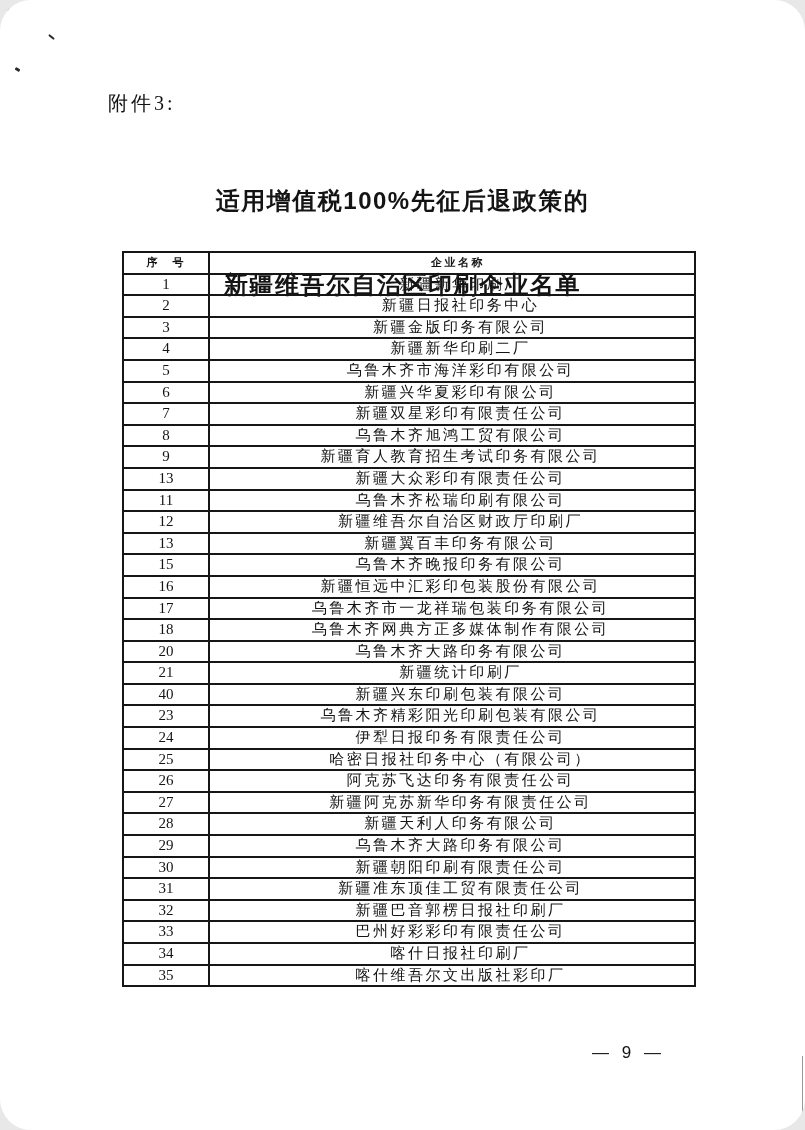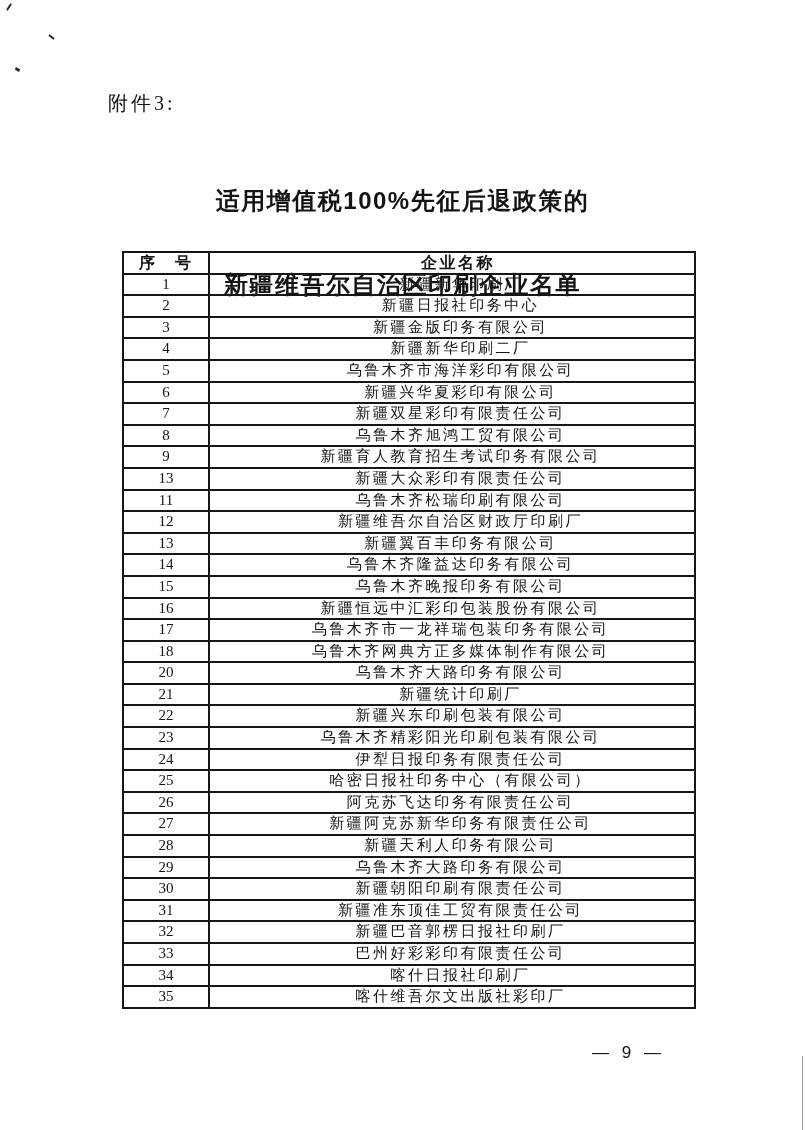--- a/index.html
+++ b/index.html
@@ -9,20 +9,21 @@
   }
   .page {
     position: relative;
     width: 805px;
     height: 1130px;
     margin: 0 auto;
     background: #ffffff;
     color: #141414;
     font-family: "Liberation Serif", "DejaVu Serif", serif;
     overflow: hidden;
+    border-radius: 31px;
   }
   
   .speckle {
     position: absolute;
     background: #2a2a2a;
     border-radius: 1px;
   }
   .speckle.s1 { left: 5px;  top: 6px;  width: 8px; height: 2px; transform: rotate(-58deg); }
   .speckle.s2 { left: 48px; top: 36px; width: 7px; height: 2px; transform: rotate(40deg); }
   .speckle.s3 { left: 15px; top: 68px; width: 5px; height: 3px; transform: rotate(30deg); }
@@ -70,21 +71,21 @@
     border: 2px solid #161616;
     padding: 0;
     height: 19.6px;
     line-height: 19.6px;
     font-size: 15px;
     overflow: hidden;
     white-space: nowrap;
   }
   .company-table th {
     font-weight: bold;
-    font-size: 16px;
+    font-size: 11px;
     letter-spacing: 2px;
   }
   .company-table .col-no {
     width: 84px;
     text-align: center;
   }
   .company-table .col-name {
     text-align: center;
     padding-left: 17px;
     letter-spacing: 2.5px;
@@ -172,24 +173,20 @@
         </tr>
         <tr>
           <td class="col-no">12</td>
           <td class="col-name">新疆维吾尔自治区财政厅印刷厂</td>
         </tr>
         <tr>
           <td class="col-no">13</td>
           <td class="col-name">新疆翼百丰印务有限公司</td>
         </tr>
         <tr>
-          <td class="col-no">14</td>
-          <td class="col-name">乌鲁木齐隆益达印务有限公司</td>
-        </tr>
-        <tr>
           <td class="col-no">15</td>
           <td class="col-name">乌鲁木齐晚报印务有限公司</td>
         </tr>
         <tr>
           <td class="col-no">16</td>
           <td class="col-name">新疆恒远中汇彩印包装股份有限公司</td>
         </tr>
         <tr>
           <td class="col-no">17</td>
           <td class="col-name">乌鲁木齐市一龙祥瑞包装印务有限公司</td>
@@ -200,21 +197,21 @@
         </tr>
         <tr>
           <td class="col-no">20</td>
           <td class="col-name">乌鲁木齐大路印务有限公司</td>
         </tr>
         <tr>
           <td class="col-no">21</td>
           <td class="col-name">新疆统计印刷厂</td>
         </tr>
         <tr>
-          <td class="col-no">22</td>
+          <td class="col-no">40</td>
           <td class="col-name">新疆兴东印刷包装有限公司</td>
         </tr>
         <tr>
           <td class="col-no">23</td>
           <td class="col-name">乌鲁木齐精彩阳光印刷包装有限公司</td>
         </tr>
         <tr>
           <td class="col-no">24</td>
           <td class="col-name">伊犁日报印务有限责任公司</td>
         </tr>

